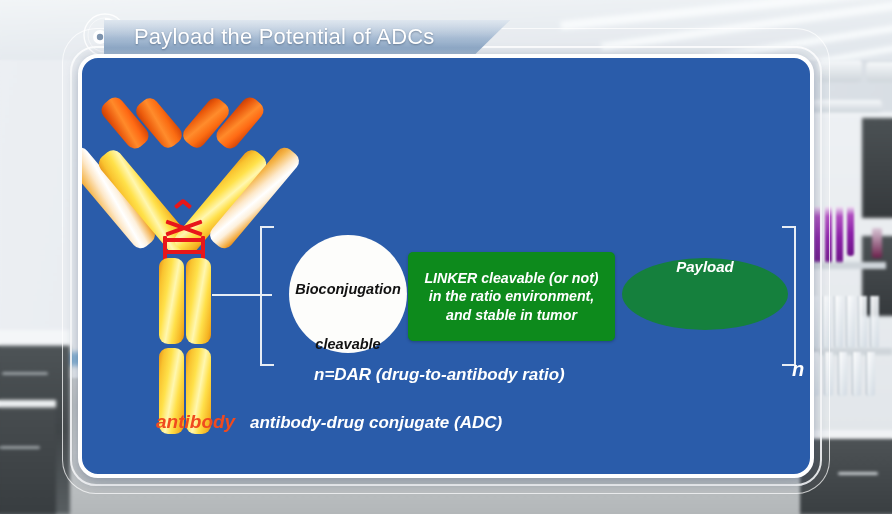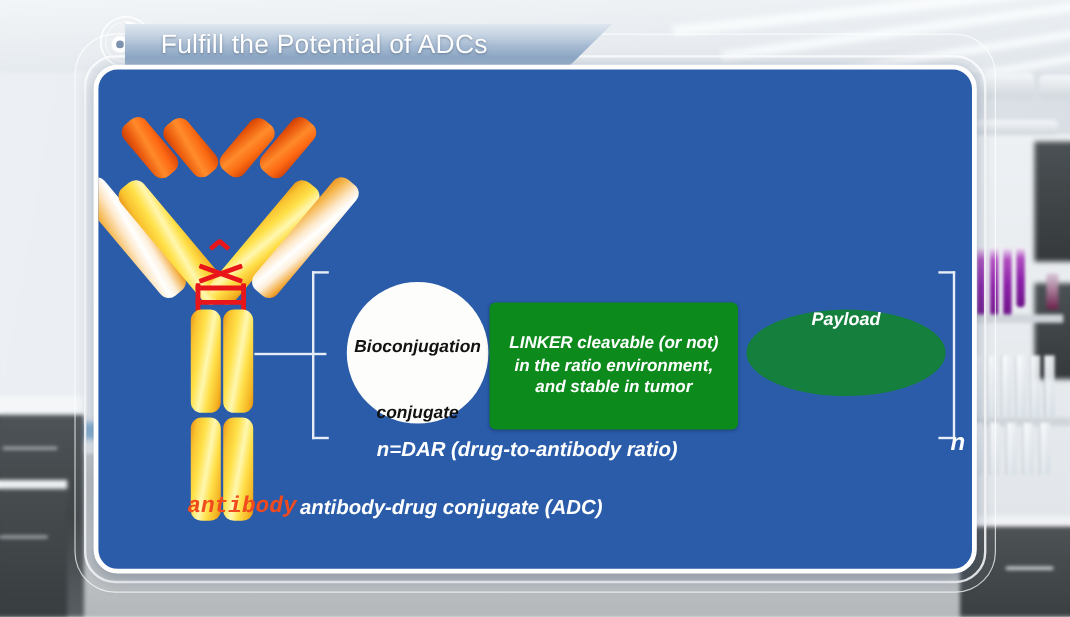--- a/index.html
+++ b/index.html
@@ -208,21 +208,21 @@
     display: flex; flex-direction: column;
     align-items: center; justify-content: flex-end;
     text-align: center;
     font-style: italic; font-weight: 700;
     font-size: 14.5px; color: #121212; line-height: 1.18; gap: 38px;
   }
 
   
   .linker-box {
     position: absolute; left: 326px; top: 194px;
-    width: 207px; height: 106px;
+    width: 207px; height: 89px;
     background: #0d8a1c;
     border-radius: 5px;
     display: flex; align-items: center; justify-content: center;
     text-align: center;
     color: #ffffff; font-style: italic; font-weight: 700;
     font-size: 14.2px; line-height: 1.3;
     box-shadow: 0 1px 3px rgba(0,0,0,.25);
   }
 
   
@@ -238,21 +238,21 @@
   
   .caption {
     position: absolute;
     color: #ffffff; font-style: italic; font-weight: 700;
     white-space: nowrap;
   }
   .caption-dar  { left: 232px; top: 307px; font-size: 17px; }
   .caption-adc  { left: 168px; top: 355px; font-size: 17px; }
   .caption-antibody {
     left: 74px; top: 353px; font-size: 19px;
-    color: #f04a1e; font-style: italic; font-weight: 700; font-family: Liberation Mono, monospace;
+    color: #f04a1e; font-style: italic; font-weight: 700;
   }
 </style>
 </head>
 <body>
 
 <div id="stage">
 
   <div id="bg">
     <div class="bg-ceiling"></div>
     <div class="bg-ceiling-strip" style="left:560px;top:4px;width:330px;height:9px;transform:rotate(-6deg);"></div>
@@ -316,21 +316,21 @@
       <path d="M41 30 A17 17 0 0 1 25 43 L25 36 A10 10 0 0 0 34 29 Z" fill="rgba(255,255,255,.75)"></path>
       <circle cx="20" cy="28" r="7" fill="rgba(255,255,255,.95)"></circle>
       <circle cx="20" cy="28" r="3.2" fill="#7d93ad"></circle>
       <circle cx="29" cy="13" r="2.6" fill="rgba(255,255,255,.95)"></circle>
     </svg>
   </div>
 
   <div class="title-banner">
     <div class="title-banner-hl"></div>
   </div>
-  <div class="title-text">Fulfill the Potential of ADCs</div>
+  <div class="title-text">Payload the Potential of ADCs</div>
 
   <div class="blue-panel">
 
     <div class="antibody">
 
       <div class="rod rod-light" style="left:-4px;top:30px;width:25px;height:120px;transform:rotate(-40deg);transform-origin:50% 50%;"></div>
       <div class="rod rod-light-tip" style="left:11px;top:-13px;width:24px;height:56px;transform:rotate(-40deg);transform-origin:50% 50%;"></div>
 
       <div class="rod rod-yellow" style="left:30px;top:32px;width:25px;height:124px;transform:rotate(-40deg);transform-origin:50% 50%;"></div>
       <div class="rod rod-yellow-tip" style="left:45px;top:-12px;width:24px;height:54px;transform:rotate(-40deg);transform-origin:50% 50%;"></div>
@@ -361,21 +361,21 @@
     <div class="caption caption-antibody">antibody</div>
 
     <div class="bracket bracket-left" style="left:178px;top:168px;width:14px;height:140px;"></div>
     <div class="connector" style="left:130px;top:236px;width:60px;"></div>
 
     <div class="bracket bracket-right" style="left:700px;top:168px;width:14px;height:140px;"></div>
     <div class="bracket-n" style="left:710px;top:300px;">n</div>
 
     <div class="bioconj-circle">
       <span>Bioconjugation</span>
-      <span>conjugate</span>
+      <span>cleavable</span>
     </div>
 
     <div class="linker-box">
       <div>
         <div>LINKER cleavable (or not)</div>
         <div>in the ratio environment,</div>
         <div>and stable in tumor</div>
       </div>
     </div>
 

